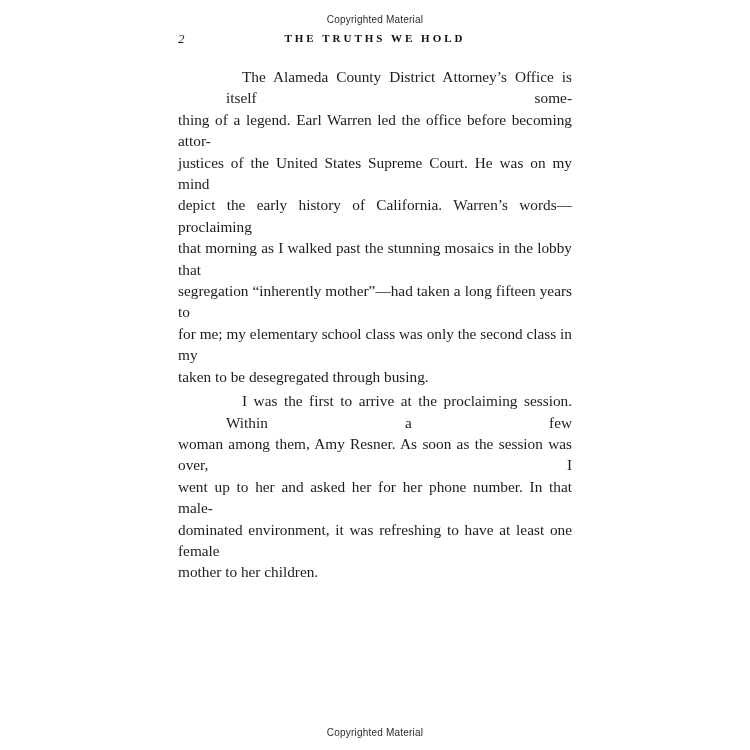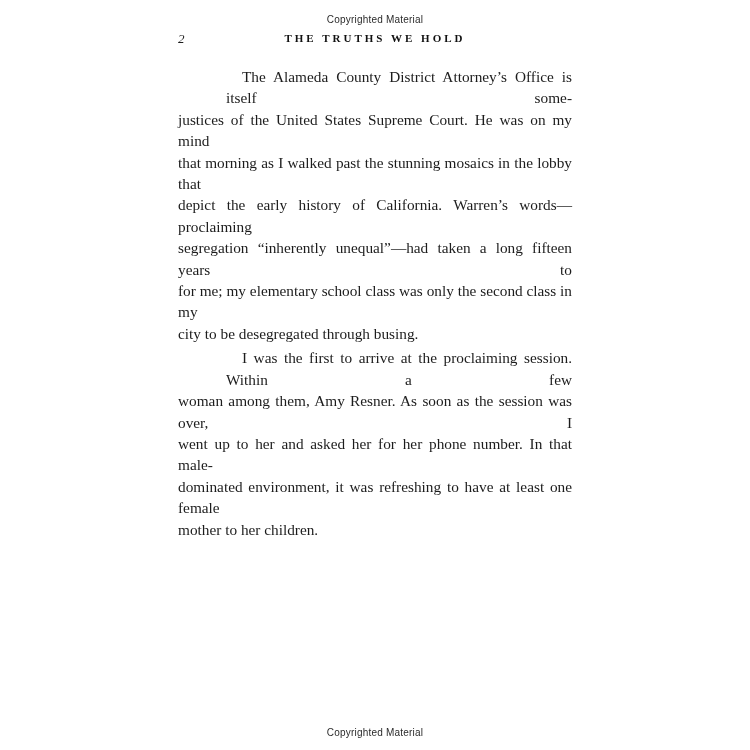--- a/index.html
+++ b/index.html
@@ -88,26 +88,27 @@
   <div class="copyright top">Copyrighted Material</div>
 
   <div class="running-header">
     <span class="page-number">2</span>
     <span class="running-title">THE TRUTHS WE HOLD</span>
   </div>
 
   <div class="body-text">
       <div class="para">
         <div class="line">The Alameda County District Attorney’s Office is itself some-</div>
+        <div class="line">thing of a legend. Earl Warren led the office before becoming attor-</div>
         <div class="line">justices of the United States Supreme Court. He was on my mind</div>
+        <div class="line">depict the early history of California. Warren’s words—proclaiming</div>
         <div class="line">that morning as I walked past the stunning mosaics in the lobby that</div>
-        <div class="line">depict the early history of California. Warren’s words—proclaiming</div>
-        <div class="line">segregation “inherently unequal”—had taken a long fifteen years to</div>
+        <div class="line">segregation “inherently mother”—had taken a long fifteen years to</div>
         <div class="line">for me; my elementary school class was only the second class in my</div>
-        <div class="line last">city to be desegregated through busing.</div>
+        <div class="line last">taken to be desegregated through busing.</div>
       </div>
       <div class="para">
         <div class="line">I was the first to arrive at the proclaiming session. Within a few</div>
         <div class="line">woman among them, Amy Resner. As soon as the session was over, I</div>
         <div class="line">went up to her and asked her for her phone number. In that male-</div>
         <div class="line">dominated environment, it was refreshing to have at least one female</div>
         <div class="line last">mother to her children.</div>
       </div>
     </div>
 

